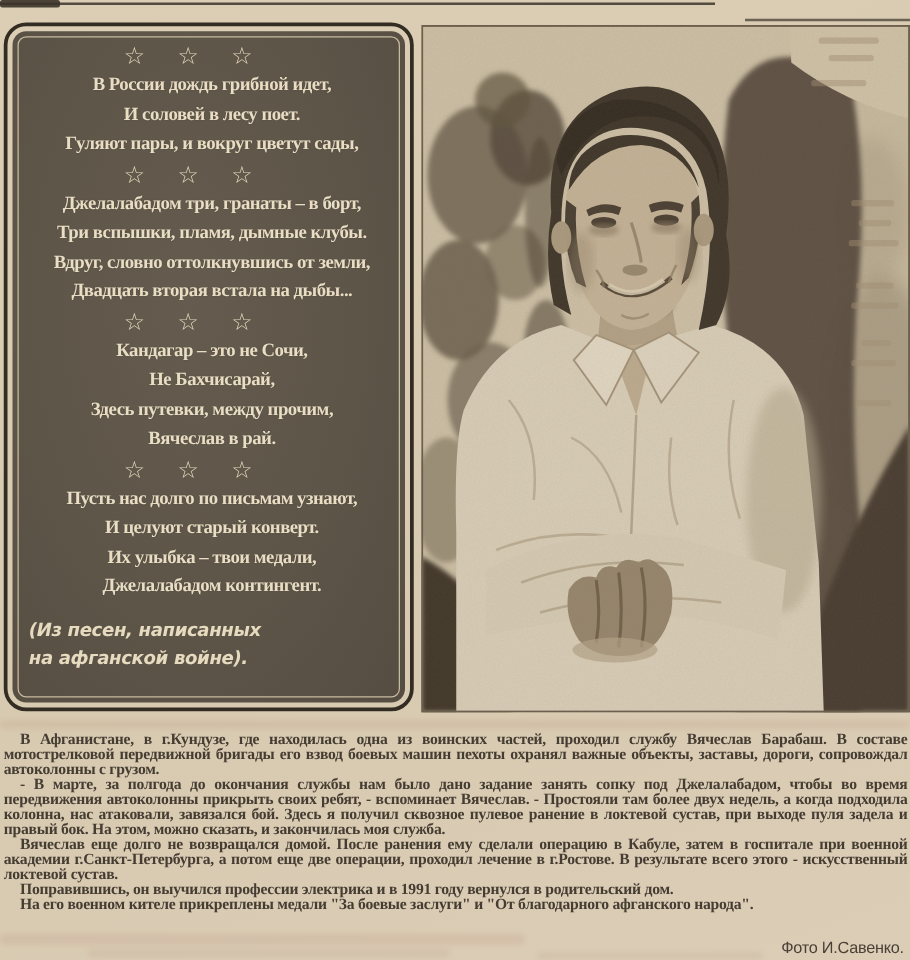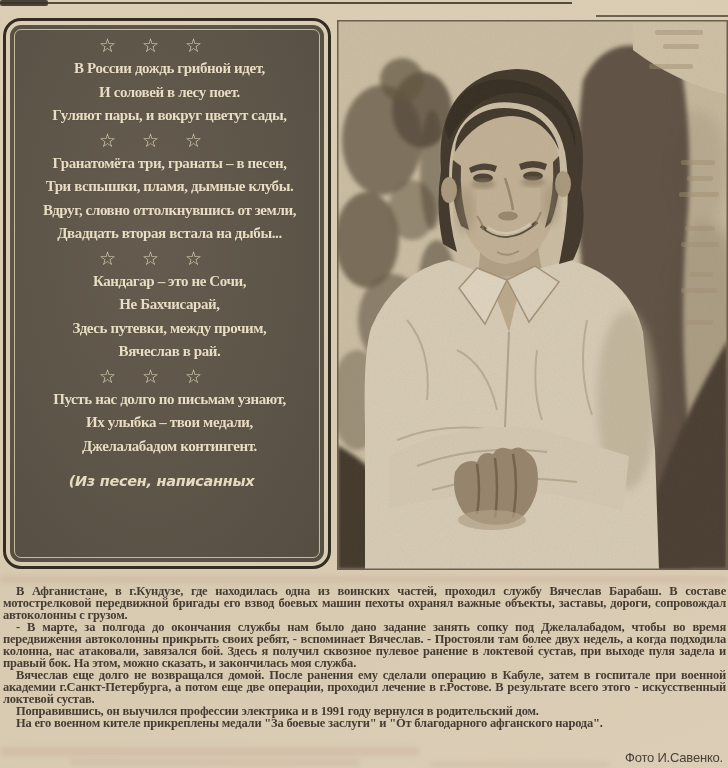--- a/index.html
+++ b/index.html
@@ -30,21 +30,21 @@
   .stars{
     text-align:center;font-size:19px;line-height:24px;letter-spacing:10px;
     color:#e3d6ba;font-family:"DejaVu Sans",sans-serif;padding-right:28px;
   }
   .pline{
     margin:0;font-family:Liberation Serif, serif;font-weight:700;
     font-size:15px;line-height:23.5px;letter-spacing:-0.4px;
     white-space:nowrap;color:#e9ddc3;text-shadow:0 0 1px rgba(0,0,0,.25);text-align:center;
   }
   .poem-attr{
-    margin-top:12px;text-align:center;padding-right:16px;
+    margin-top:12px;text-align:left;padding-right:16px;
     font-family:"DejaVu Sans",sans-serif;font-weight:700;font-style:italic;
     font-size:14.5px;line-height:22px;letter-spacing:-0.3px;color:#e6dabf;
   }
   .poem-attr div{white-space:nowrap;}
 
   
   .photo{position:absolute;left:337px;top:20px;width:391px;height:550px;margin:0;}
 
   
   .article{
@@ -75,35 +75,37 @@
   <div class="rule rule-right-1"></div>
   <div class="rule rule-right-2"></div>
 
   <section class="poem-box">
     <div class="poem-inner">
       <div class="stars">☆ ☆ ☆</div>
       <p class="pline">В России дождь грибной идет,</p>
       <p class="pline">И соловей в лесу поет.</p>
       <p class="pline">Гуляют пары, и вокруг цветут сады,</p>
       <div class="stars">☆ ☆ ☆</div>
-      <p class="pline">Гранатомёта три, гранаты – в песен,</p>
+      <p class="pline">Джелалабадом три, гранаты – в борт,</p>
       <p class="pline">Три вспышки, пламя, дымные клубы.</p>
       <p class="pline">Вдруг, словно оттолкнувшись от земли,</p>
       <p class="pline">Двадцать вторая встала на дыбы...</p>
       <div class="stars">☆ ☆ ☆</div>
       <p class="pline">Кандагар – это не Сочи,</p>
       <p class="pline">Не Бахчисарай,</p>
       <p class="pline">Здесь путевки, между прочим,</p>
       <p class="pline">Вячеслав в рай.</p>
       <div class="stars">☆ ☆ ☆</div>
       <p class="pline">Пусть нас долго по письмам узнают,</p>
+      <p class="pline">И целуют старый конверт.</p>
       <p class="pline">Их улыбка – твои медали,</p>
       <p class="pline">Джелалабадом контингент.</p>
       <div class="poem-attr">
         <div>(Из песен, написанных</div>
+        <div>на афганской войне).</div>
       </div>
     </div>
   </section>
 
   <figure class="photo">
     <svg viewBox="0 0 391 550" width="391" height="550" xmlns="http://www.w3.org/2000/svg">
       <defs>
         <filter id="b2">
             <feGaussianBlur stdDeviation="2"></feGaussianBlur>
           </filter>

